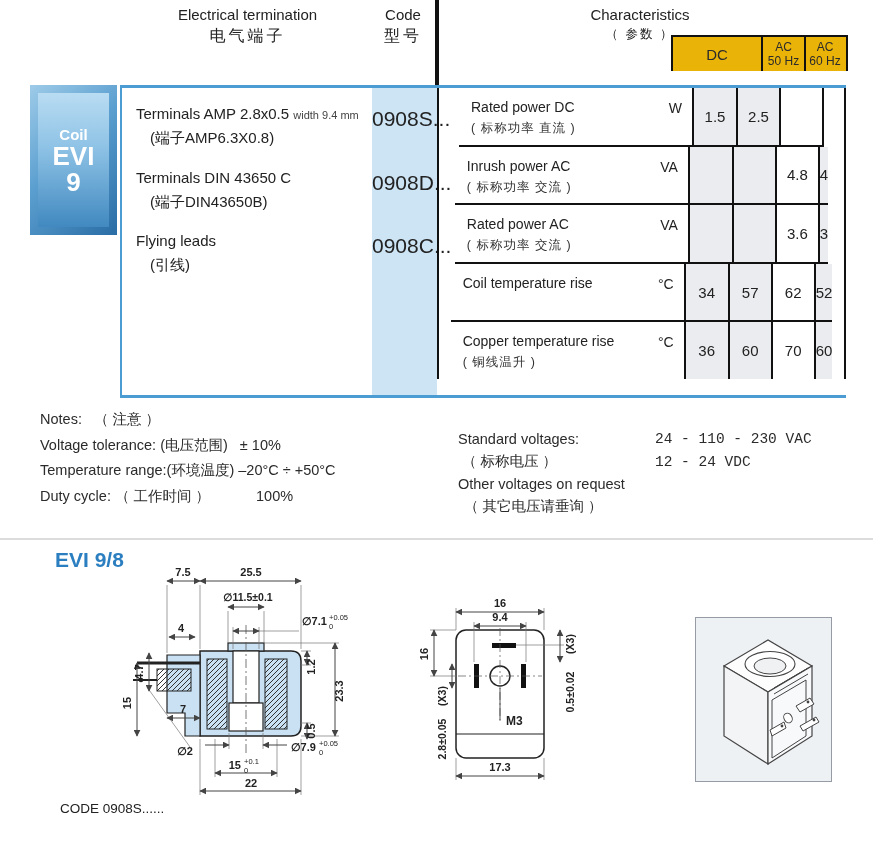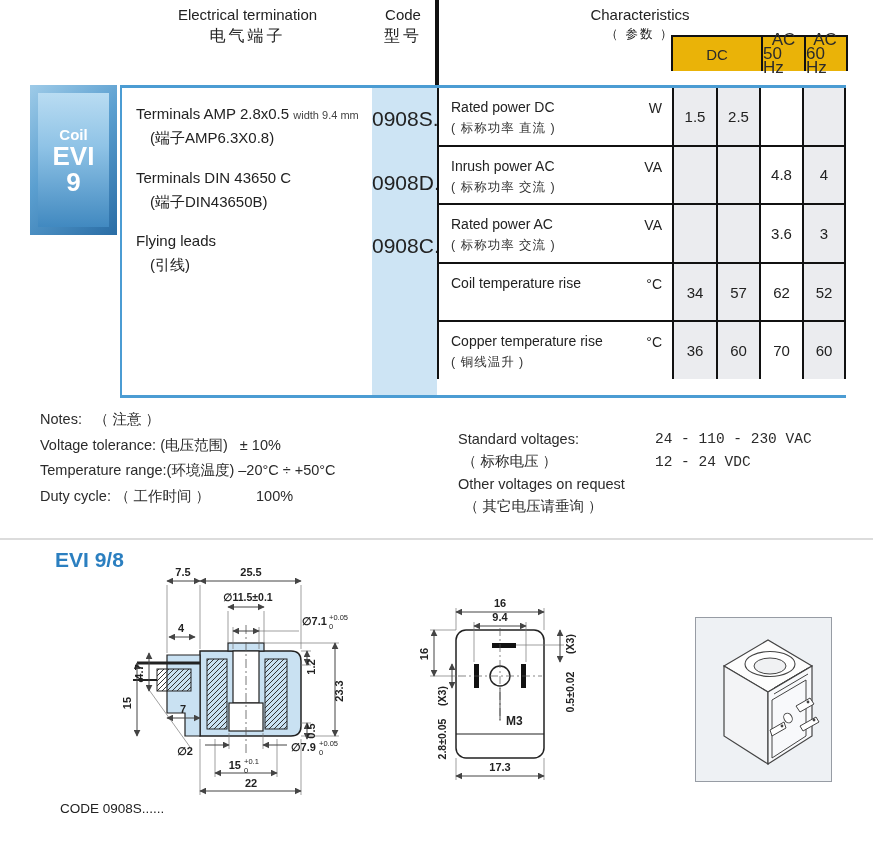--- a/index.html
+++ b/index.html
@@ -11,21 +11,21 @@
   .hdr-block { position:absolute; text-align:center; }
   .hdr-en { font-size:15px; color:#222; }
   .hdr-zh { font-size:16px; letter-spacing:3px; margin-top:3px; color:#222; }
   .hdr-zh-small { font-size:12.5px; letter-spacing:2px; margin-top:3px; color:#222; }
   .hdr-divider { position:absolute; left:435px; top:0; width:4px; height:85px; background:#111; }
   .subhead { position:absolute; left:671px; top:35px; width:177px; height:36px;
              border:2px solid #111; border-bottom:none; display:flex; background:#eab308; }
   .subhead .sub { display:flex; flex-direction:column; justify-content:center; align-items:center; }
   .subhead .sub + .sub { border-left:2px solid #111; }
   .sub-dc { flex:0 0 88px; font-size:15px; }
-  .sub-ac { flex:0 0 43px; font-size:17px; line-height:14px; }
+  .sub-ac { flex:0 0 43px; font-size:12px; line-height:14px; }
   .sub-ac:last-child { flex:0 0 40px; }
 
   
   .badge { position:absolute; left:30px; top:85px; width:87px; height:150px;
            background:linear-gradient(135deg,#9ecbe8 0%, #5b9fd0 45%, #2a6da5 100%);
            padding:8px; }
   .badge-inner { width:100%; height:100%;
            background:linear-gradient(180deg,#b9dcf2 0%, #8fc3e6 40%, #4189c0 100%);
            display:flex; flex-direction:column; justify-content:center; align-items:center;
            color:#fff; font-weight:bold; }
@@ -40,21 +40,21 @@
                 background:#fff; border-left:2px solid #4b9cd3; }
   .code-col { position:absolute; right:0; top:0; bottom:0; width:65px; background:#cde4f4; }
   .term-row { position:absolute; left:14px; width:230px; }
   .term-en { font-size:15px; color:#222; }
   .term-en .small { font-size:11px; color:#444; }
   .term-zh { font-size:15px; margin-top:7px; padding-left:14px; color:#222; }
   .code-val { position:absolute; width:65px; text-align:center; font-size:21px; color:#222; }
 
   .char-table { position:absolute; left:317px; top:0; bottom:16px; width:409px;
                 border-left:2.5px solid #111; border-right:2px solid #111;
-                display:flex; flex-direction:column; }
+                display:flex; flex-direction:column;align-items:center; }
   .crow { flex:1; display:grid; grid-template-columns:233px 44px 43px 43px auto;
           border-bottom:2px solid #111; }
   .crow:last-child { border-bottom:none; }
   .clabel { position:relative; padding:11px 10px 0 12px; background:#fff; }
   .clabel .en { font-size:14px; color:#222; }
   .clabel .zh { font-size:12.5px; margin-top:5px; letter-spacing:1px; color:#333; }
   .clabel .unit { position:absolute; right:10px; top:12px; font-size:14px; color:#222; }
   .cval { border-left:2px solid #111; display:flex; align-items:center; justify-content:center;
           font-size:15px; color:#222; background:#ebecef; }
   .cval.white { background:#fff; }

